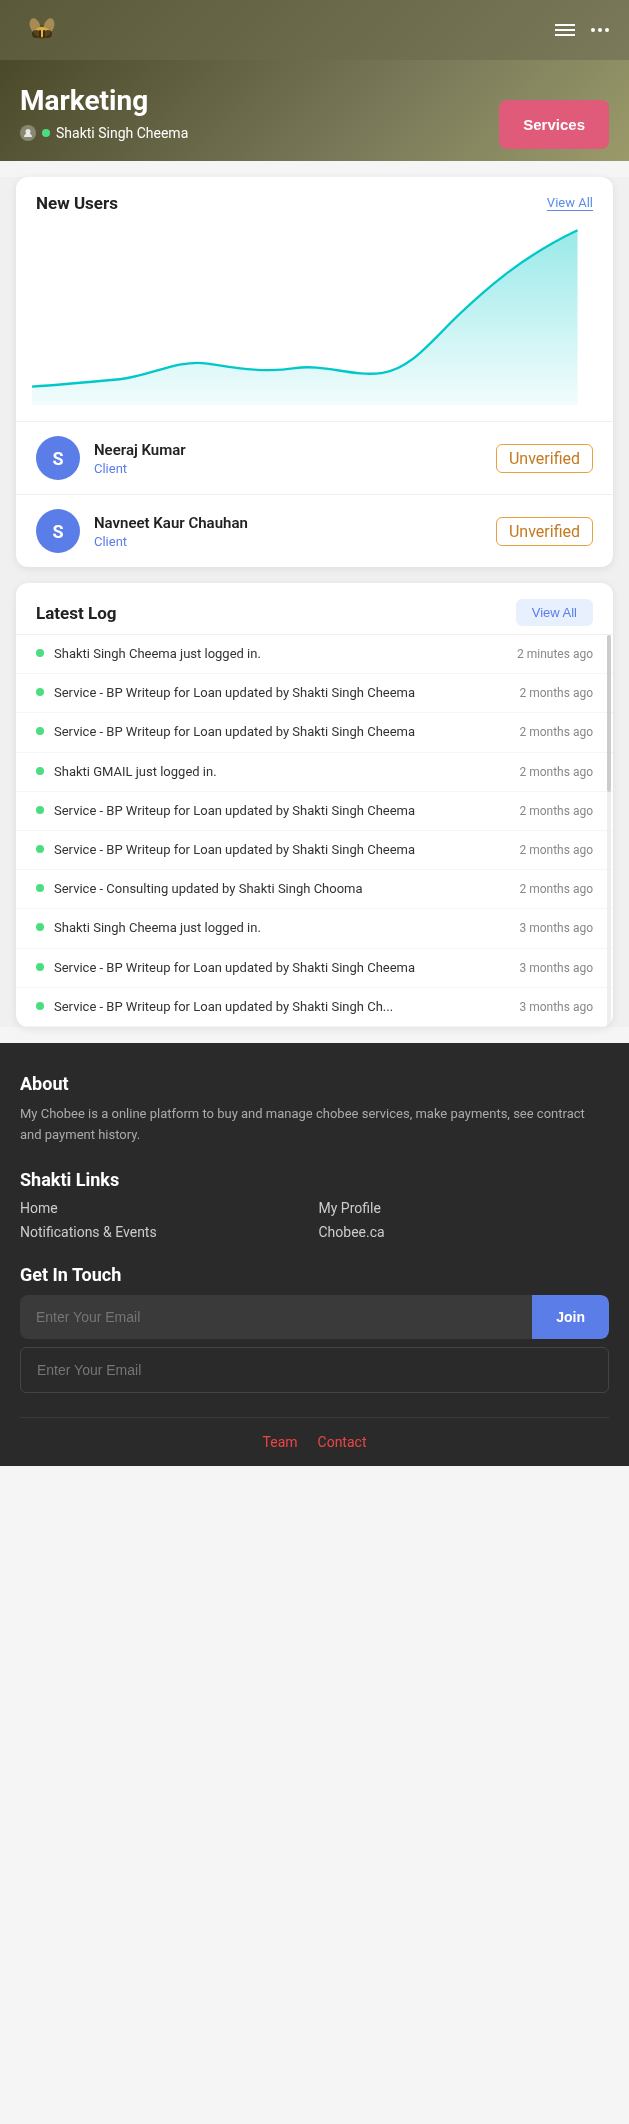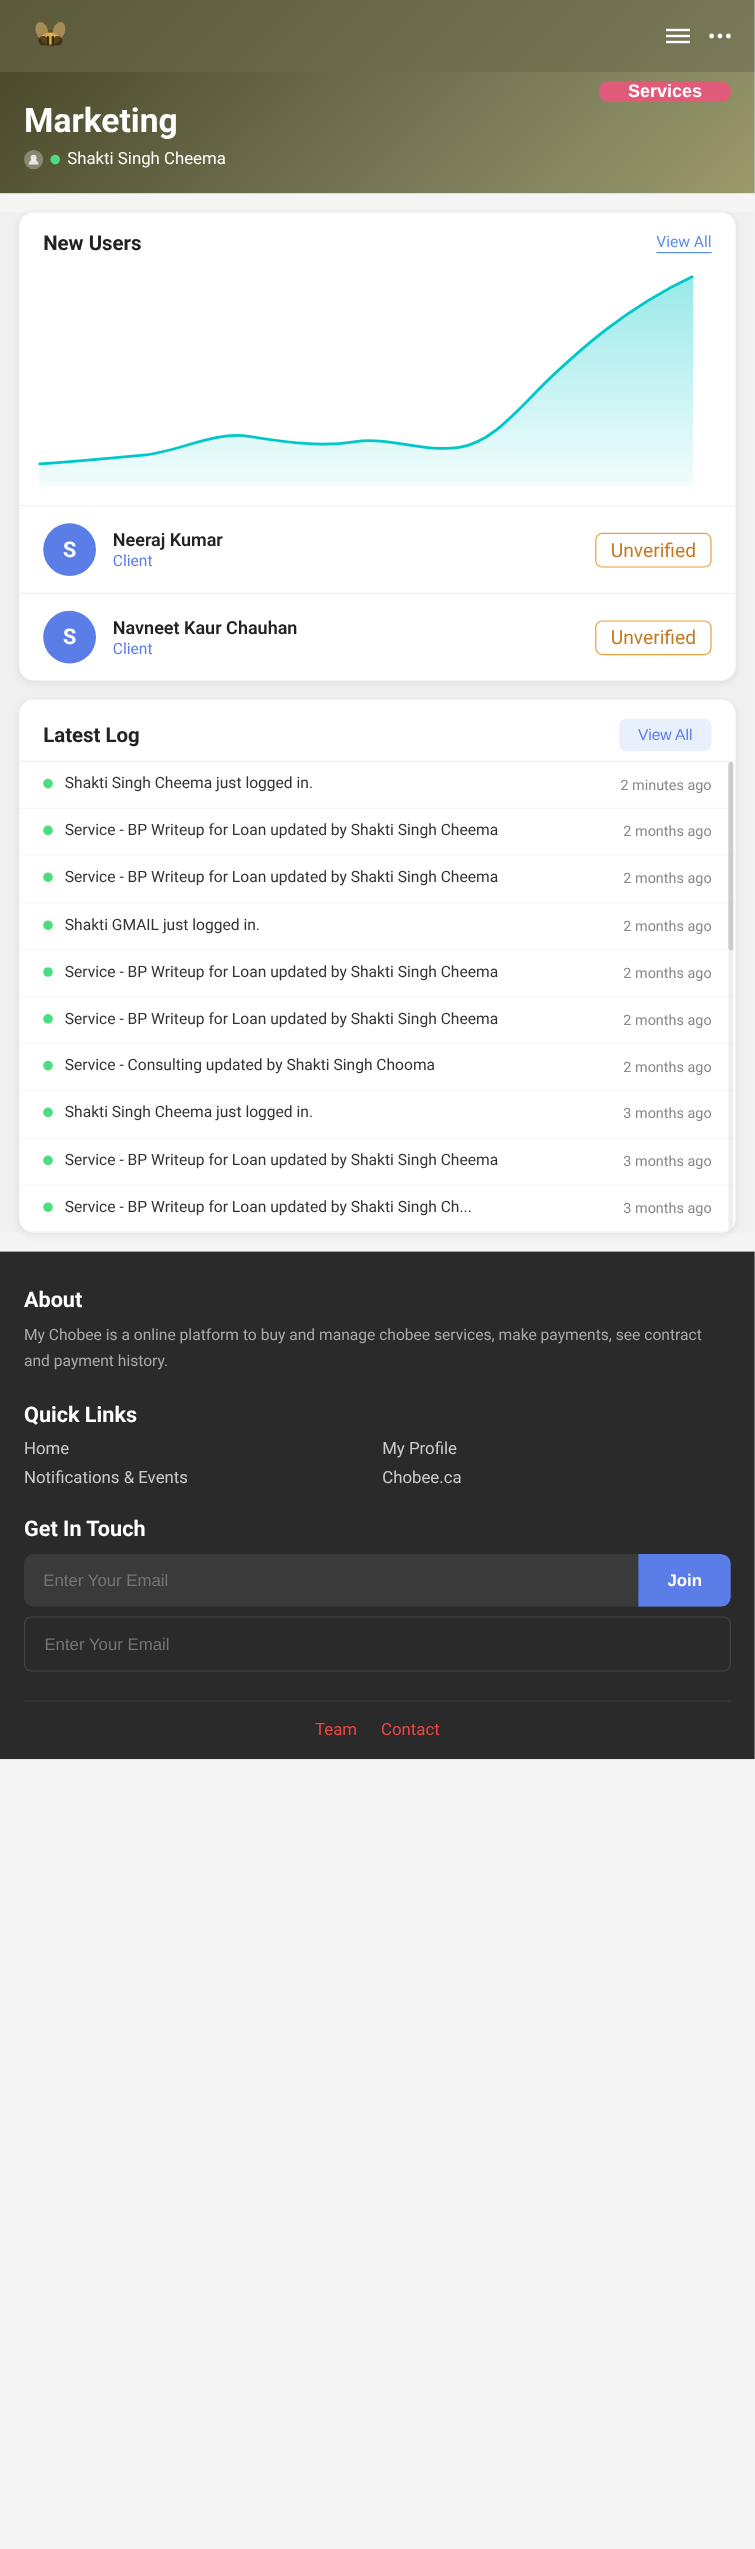--- a/index.html
+++ b/index.html
@@ -89,25 +89,25 @@
     .online-dot {
       width: 8px;
       height: 8px;
       background: #4ade80;
       border-radius: 50%;
       display: inline-block;
     }
     .services-btn {
       position: absolute;
       right: 20px;
-      top: 8px;
+      top: 40px;
       background: #e05a7a;
       color: white;
       border: none;
-      padding: 0 24px;
+      padding: 16px 24px;
       border-radius: 8px;
       font-size: 15px;
       font-weight: 600;
       cursor: pointer;
     }
 
     
     .main-content {
       background: #f0f0f0;
       padding: 0;
@@ -531,21 +531,21 @@
 </div>
 
 <footer class="footer">
 
   <div class="footer-section">
     <h3 class="footer-title">About</h3>
     <p class="footer-desc">My Chobee is a online platform to buy and manage chobee services, make payments, see contract and payment history.</p>
   </div>
 
   <div class="footer-section">
-    <h3 class="footer-title">Quick Links</h3>
+    <h3 class="footer-title">Shakti Links</h3>
     <div class="quick-links-grid">
       <a class="quick-link">Home</a>
       <a class="quick-link">My Profile</a>
       <a class="quick-link">Notifications &amp; Events</a>
       <a class="quick-link">Chobee.ca</a>
     </div>
   </div>
 
   <div class="footer-section">
     <h3 class="footer-title">Get In Touch</h3>

